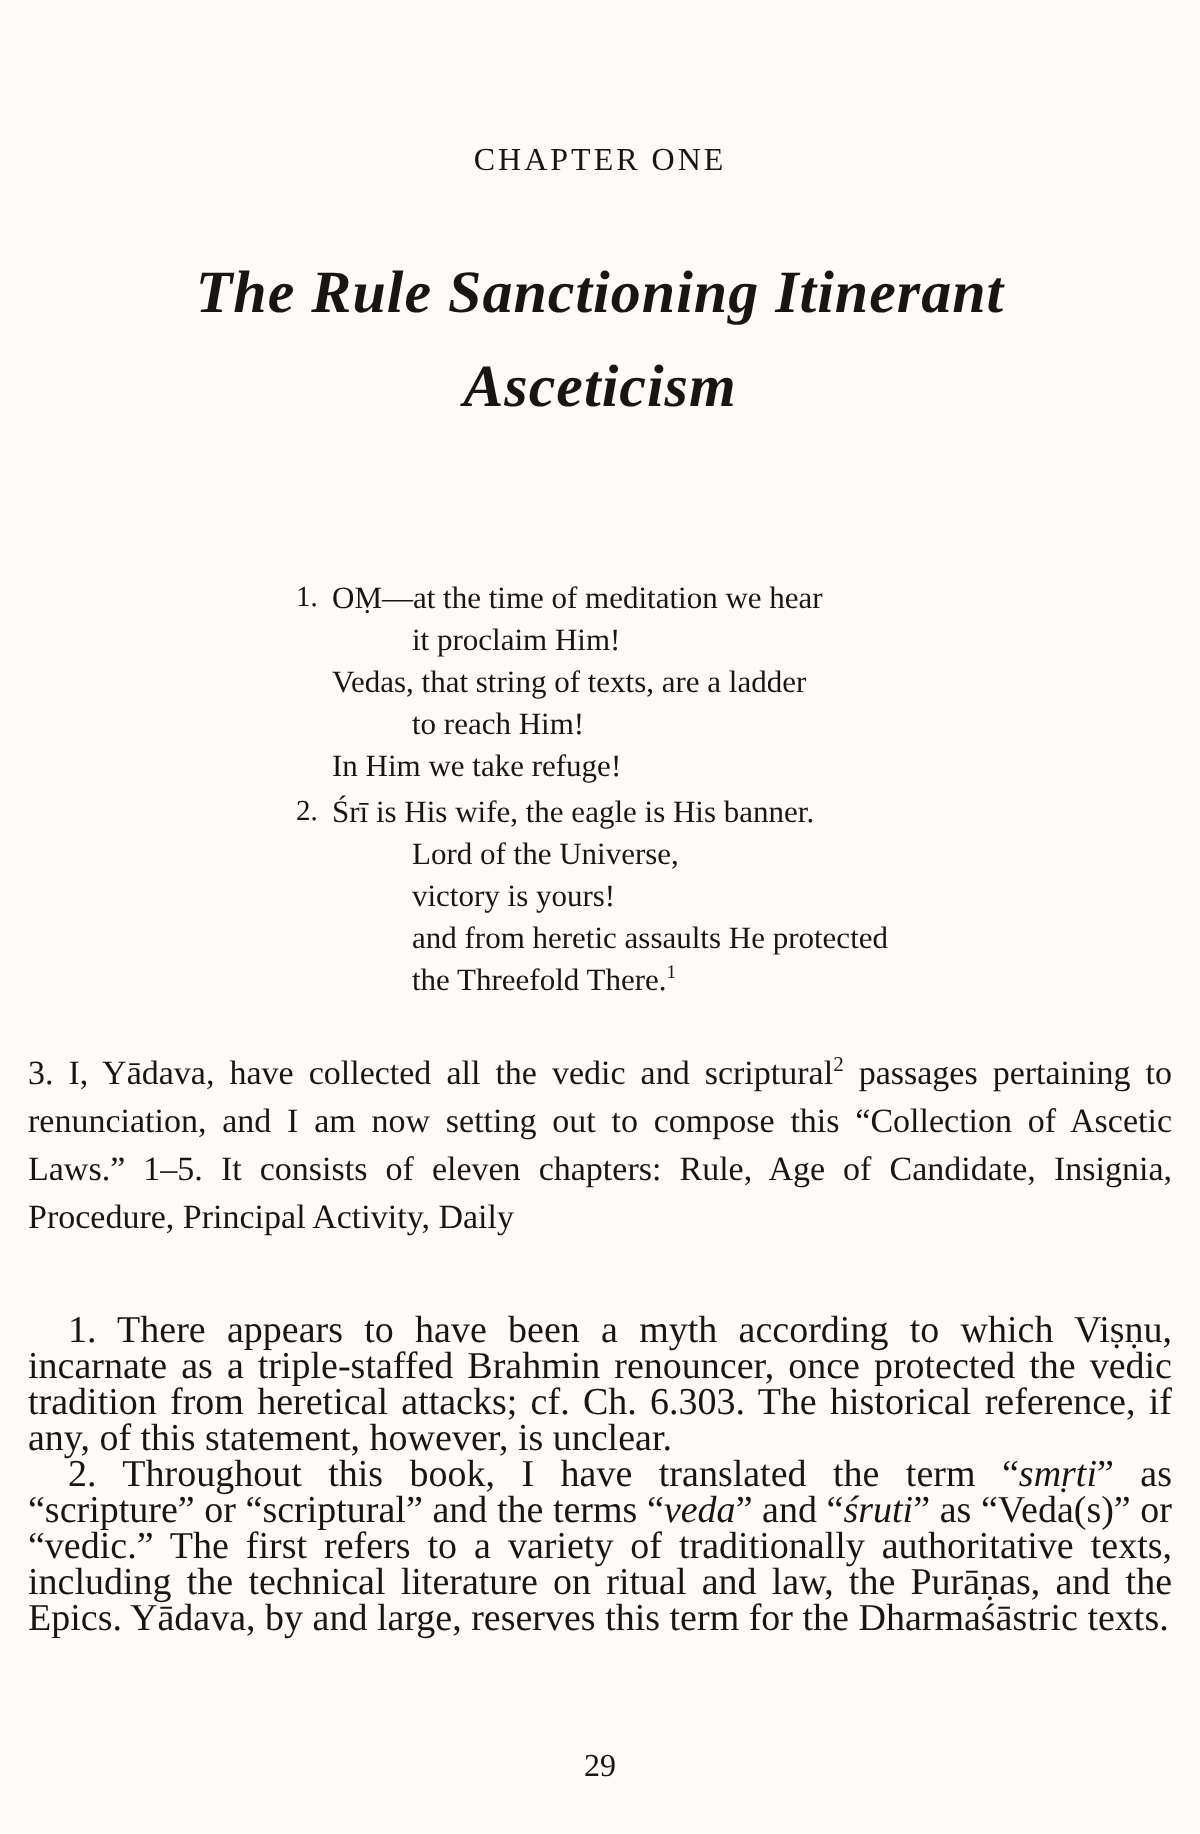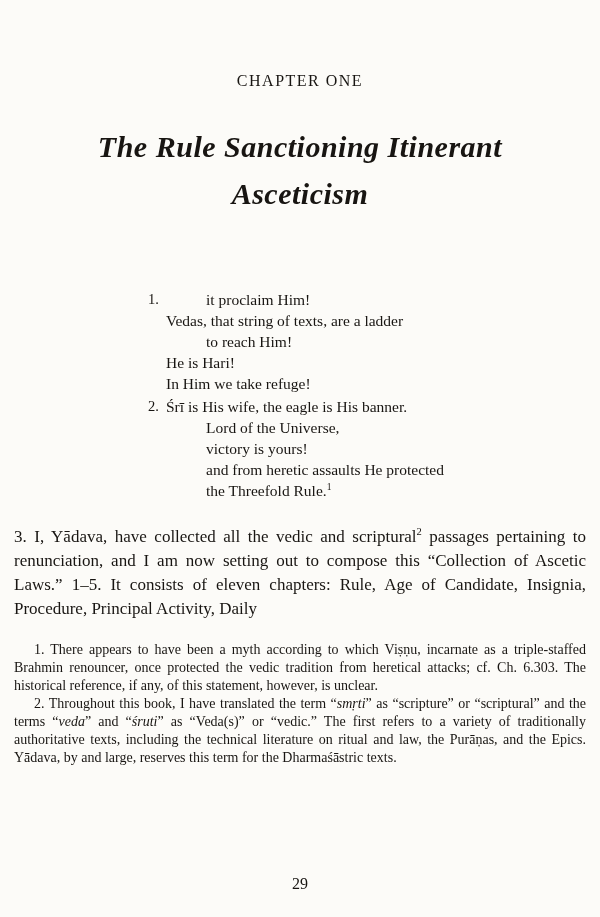--- a/index.html
+++ b/index.html
@@ -60,22 +60,22 @@
     text-align: justify;
     hyphens: auto;
     -webkit-hyphens: auto;
   }
   sup {
     font-size: 0.62em;
     line-height: 0;
     vertical-align: super;
   }
   .footnotes {
-    margin-top: 20px;
-    font-size: 14px;
+    margin-top: 36px;
+    font-size: 19px;
     line-height: 18px;
     text-align: justify;
     hyphens: auto;
     -webkit-hyphens: auto;
   }
   .footnote {
     margin: 0;
     text-indent: 20px;
   }
   .italic { font-style: italic; }
@@ -97,34 +97,34 @@
 
   <div class="page-title">
     <div>The Rule Sanctioning Itinerant</div>
     <div>Asceticism</div>
   </div>
 
   <div class="verses">
 
     <div class="verse">
       <span class="verse-num">1.</span>
+      <div class="vline">OṂ—at the time of meditation we hear</div>
       <div class="vline indent">it proclaim Him!</div>
       <div class="vline">Vedas, that string of texts, are a ladder</div>
       <div class="vline indent">to reach Him!</div>
-      <div class="vline">He is Hari!</div>
       <div class="vline">In Him we take refuge!</div>
     </div>
 
     <div class="verse">
       <span class="verse-num">2.</span>
       <div class="vline">Śrī is His wife, the eagle is His banner.</div>
       <div class="vline indent">Lord of the Universe,</div>
       <div class="vline indent">victory is yours!</div>
       <div class="vline indent">and from heretic assaults He protected</div>
-      <div class="vline indent"><span>the Threefold Rule.</span><sup>1</sup></div>
+      <div class="vline indent"><span>the Threefold There.</span><sup>1</sup></div>
     </div>
 
   </div>
 
   <p class="body-para"><span>3. I, Yādava, have collected all the vedic and scriptural</span><sup>2</sup><span> passages pertaining to renunciation, and I am now setting out to compose this “Collection of Ascetic Laws.” 1–5. It consists of eleven chapters: Rule, Age of Candidate, Insignia, Procedure, Principal Activity, Daily</span></p>
 
   <div class="footnotes">
     <p class="footnote">1. There appears to have been a myth according to which Viṣṇu, incarnate as a triple-staffed Brahmin renouncer, once protected the vedic tradition from heretical attacks; cf. Ch. 6.303. The historical reference, if any, of this statement, however, is unclear.</p>
     <p class="footnote"><span>2. Throughout this book, I have translated the term “</span><span class="italic">smṛti</span><span>” as “scripture” or “scriptural” and the terms “</span><span class="italic">veda</span><span>” and “</span><span class="italic">śruti</span><span>” as “Veda(s)” or “vedic.” The first refers to a variety of traditionally authoritative texts, including the technical literature on ritual and law, the Purāṇas, and the Epics. Yādava, by and large, reserves this term for the Dharmaśāstric texts.</span></p>
   </div>

